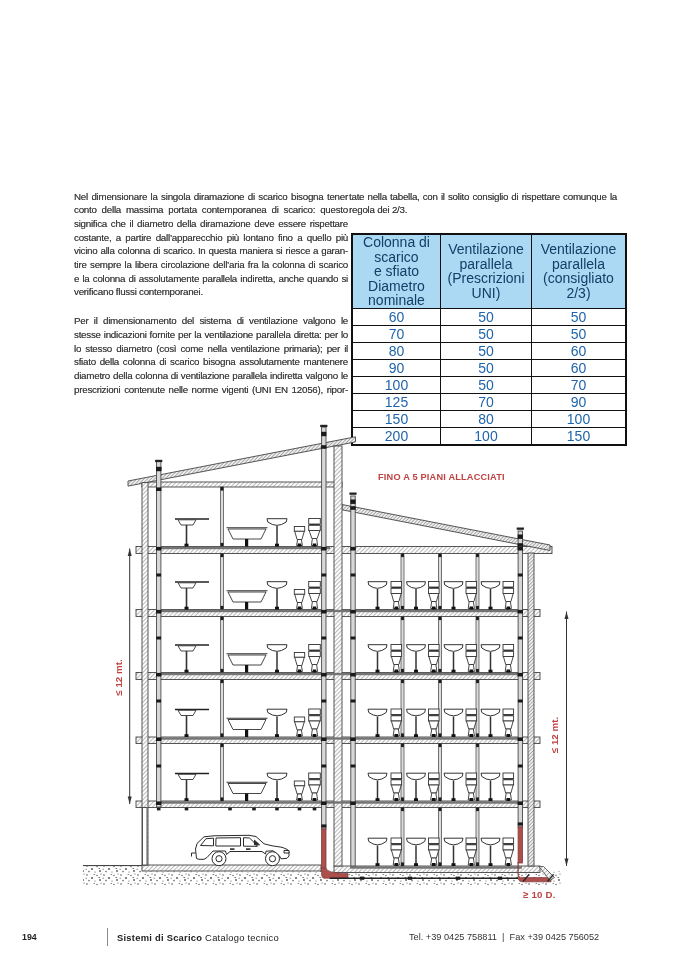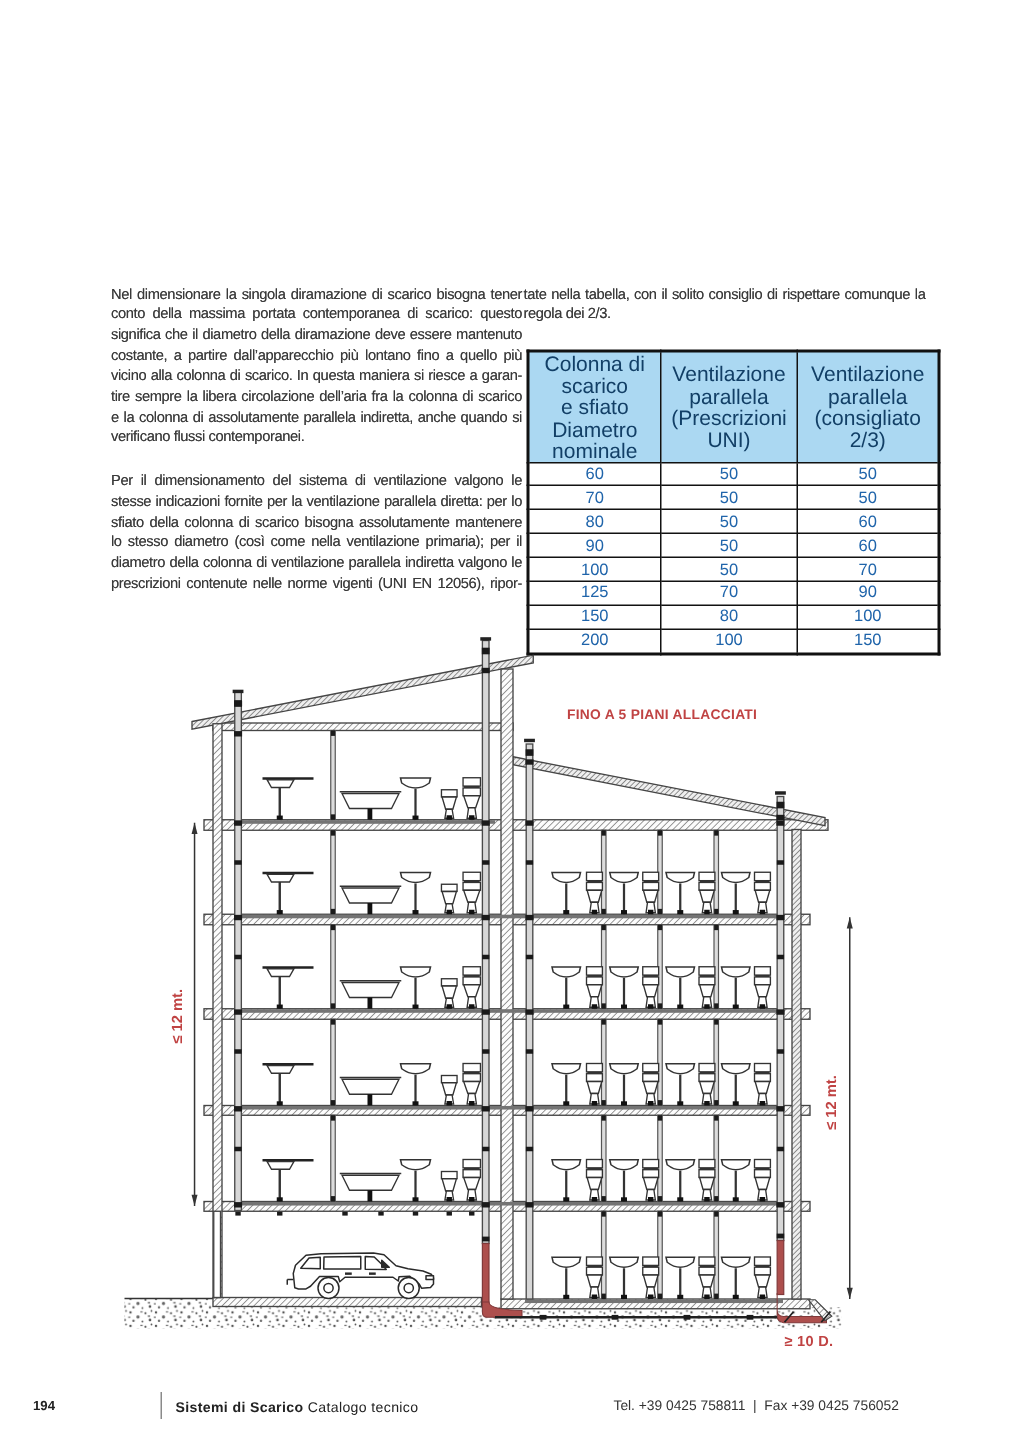--- a/index.html
+++ b/index.html
@@ -4,44 +4,44 @@
 html,body{margin:0;padding:0;}
 body{width:678px;height:959px;position:relative;background:#fff;font-family:"Liberation Sans",sans-serif;overflow:hidden;}
 .col{position:absolute;color:#3a3a3a;font-size:9.8px;line-height:13.7px;letter-spacing:-0.26px;text-shadow:0 0 0.35px rgba(58,58,58,0.7);}
 .jl{text-align:justify;text-align-last:justify;white-space:nowrap;}
 .ll{text-align:left;}
 #c1{left:74px;top:189.5px;width:274px;}
 #c2{left:349px;top:189.5px;width:268px;}
 table{position:absolute;left:351px;top:233px;border-collapse:collapse;table-layout:fixed;}
 td{border:1px solid #111;text-align:center;vertical-align:middle;padding:0;}
 tr.h td{background:#abd8f2;color:#123f66;font-size:14px;line-height:14.5px;height:47px;}
-tr.d td{color:#1f64aa;font-size:11px;height:14.9px;}
+tr.d td{color:#1f64aa;font-size:14px;height:14.9px;}
 table{border:2px solid #111;}
 #footer{position:absolute;left:0;top:926px;width:678px;height:24px;font-size:8.6px;color:#222;}
 #pnum{position:absolute;left:22px;top:6px;font-weight:bold;font-size:8.8px;}
 #logo{position:absolute;left:60px;top:5px;margin-top:41px;}
 #fsep{position:absolute;left:107px;top:2px;width:1px;height:18px;background:#8a8a8a;}
 #ftitle{position:absolute;left:117px;top:5.5px;font-size:9.4px;letter-spacing:0.25px;}
 #ftel{position:absolute;left:409px;top:5.5px;font-size:9.2px;color:#333;}
 </style></head>
 <body>
 <div id="c1" class="col">
 <div class="jl">Nel dimensionare la singola diramazione di scarico bisogna tener</div>
 <div class="jl">conto della massima portata contemporanea di scarico: questo</div>
-<div class="jl">significa che il diametro della diramazione deve essere mantenuto</div>
+<div class="jl">significa che il diametro della diramazione deve essere rispettare</div>
 <div class="jl">costante, a partire dall’apparecchio più lontano fino a quello più</div>
 <div class="jl">vicino alla colonna di scarico. In questa maniera si riesce a garan-</div>
 <div class="jl">tire sempre la libera circolazione dell’aria fra la colonna di scarico</div>
 <div class="jl">e la colonna di assolutamente parallela indiretta, anche quando si</div>
 <div class="ll">verificano flussi contemporanei.</div>
 <div style="height:15.2px"></div>
 <div class="jl">Per il dimensionamento del sistema di ventilazione valgono le</div>
 <div class="jl">stesse indicazioni fornite per la ventilazione parallela diretta: per lo</div>
+<div class="jl">lo stesso diametro (così come nella ventilazione primaria); per il</div>
 <div class="jl">sfiato della colonna di scarico bisogna assolutamente mantenere</div>
-<div class="jl">lo stesso diametro (così come nella ventilazione primaria); per il</div>
 <div class="jl">diametro della colonna di ventilazione parallela indiretta valgono le</div>
 <div class="jl">prescrizioni contenute nelle norme vigenti (UNI EN 12056), ripor-</div>
 </div>
 <div id="c2" class="col">
 <div class="jl">tate nella tabella, con il solito consiglio di rispettare comunque la</div>
 <div class="ll">regola dei 2/3.</div>
 </div>
 <table>
 <tbody>
       <tr class="h">

